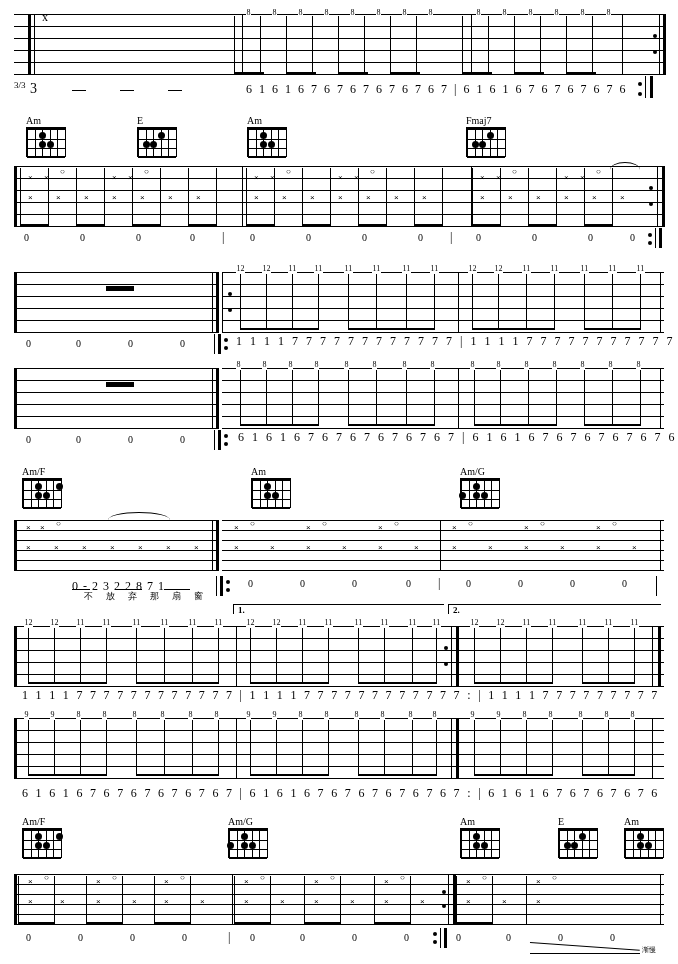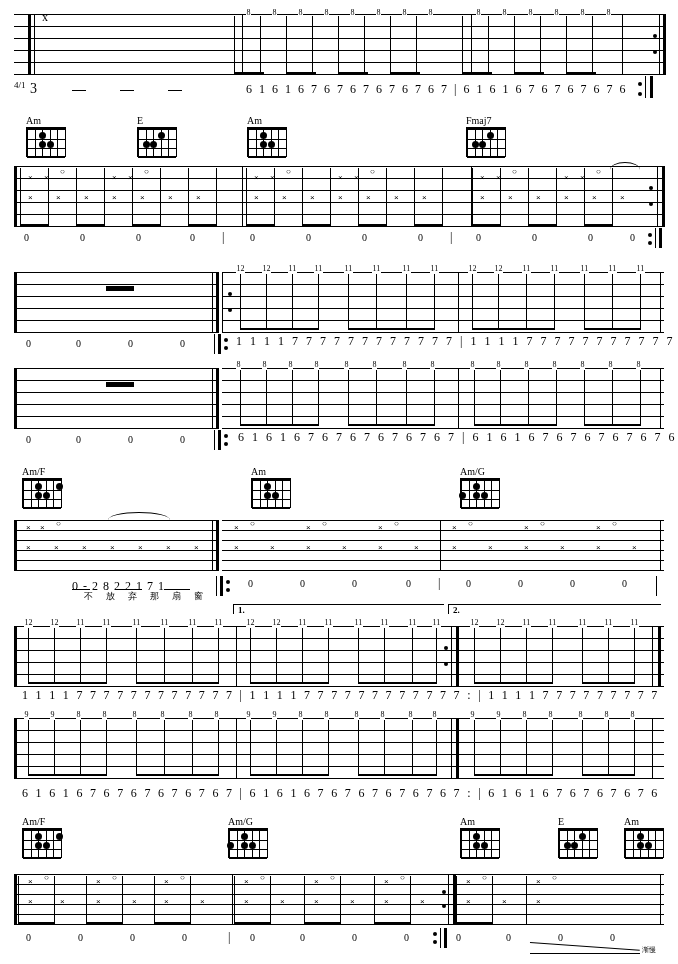--- a/index.html
+++ b/index.html
@@ -230,21 +230,21 @@
       <div class="beam" style="left:4px;top:56px;width:30px;"></div>
       <div class="beam" style="left:56px;top:56px;width:30px;"></div>
       <div class="beam" style="left:108px;top:56px;width:30px;"></div>
       <div class="beam" style="left:160px;top:56px;width:30px;"></div>
       <div class="beam" style="left:232px;top:56px;width:30px;"></div>
       <div class="beam" style="left:284px;top:56px;width:30px;"></div>
       <div class="beam" style="left:336px;top:56px;width:30px;"></div>
     </div>
 
     <div class="mark" style="left:14px;top:82px;font-size:13px;">
-      <span style="display:inline-block;font-size:9px;line-height:7px;vertical-align:top;">4/1</span>
+      <span style="display:inline-block;font-size:9px;line-height:7px;vertical-align:top;">3/3</span>
     </div>
     <div class="mark" style="left:30px;top:84px;font-size:14px;">3</div>
 
     <div class="mark" style="left:246px;top:84px;font-size:12px;letter-spacing:2px;white-space:nowrap;">6 1 6 1 6 7 6 7 6 7 6 7 6 7 6 7 | 6 1 6 1 6 7 6 7 6 7 6 7 6</div>
 
     <div class="dash" style="left:72px;top:90px;"></div>
     <div class="dash" style="left:120px;top:90px;"></div>
     <div class="dash" style="left:168px;top:90px;"></div>
 
     <div class="bar" style="left:645px;top:76px;height:22px;"></div>
@@ -706,21 +706,21 @@
       <div class="xmark" style="left:318px;top:0;">○</div>
       <div class="xmark" style="left:302px;top:24px;">×</div>
       <div class="xmark" style="left:338px;top:24px;">×</div>
       <div class="xmark" style="left:374px;top:4px;">×</div>
       <div class="xmark" style="left:390px;top:0;">○</div>
       <div class="xmark" style="left:374px;top:24px;">×</div>
       <div class="xmark" style="left:410px;top:24px;">×</div>
     </div>
 
     <div style="position:absolute;left:72px;top:64px;">
-      <span class="lyricnum" style="left:0;top:0;position:relative;font-size:12px;letter-spacing:1px;">0 - 2   8 2 2   1 7 1</span>
+      <span class="lyricnum" style="left:0;top:0;position:relative;font-size:12px;letter-spacing:1px;">0 - 2   3 2 2   8 7 1</span>
       <div style="position:absolute;left:0;top:13px;width:18px;height:1px;background:#000;"></div>
       <div style="position:absolute;left:44px;top:13px;width:26px;height:1px;background:#000;"></div>
       <div style="position:absolute;left:92px;top:13px;width:26px;height:1px;background:#000;"></div>
     </div>
 
     <div style="position:absolute;left:84px;top:79px;">
       <span class="lyric" style="position:absolute;left:0;">不</span>
       <span class="lyric" style="position:absolute;left:22px;">放</span>
       <span class="lyric" style="position:absolute;left:44px;">弃</span>
       <span class="lyric" style="position:absolute;left:66px;">那</span>

